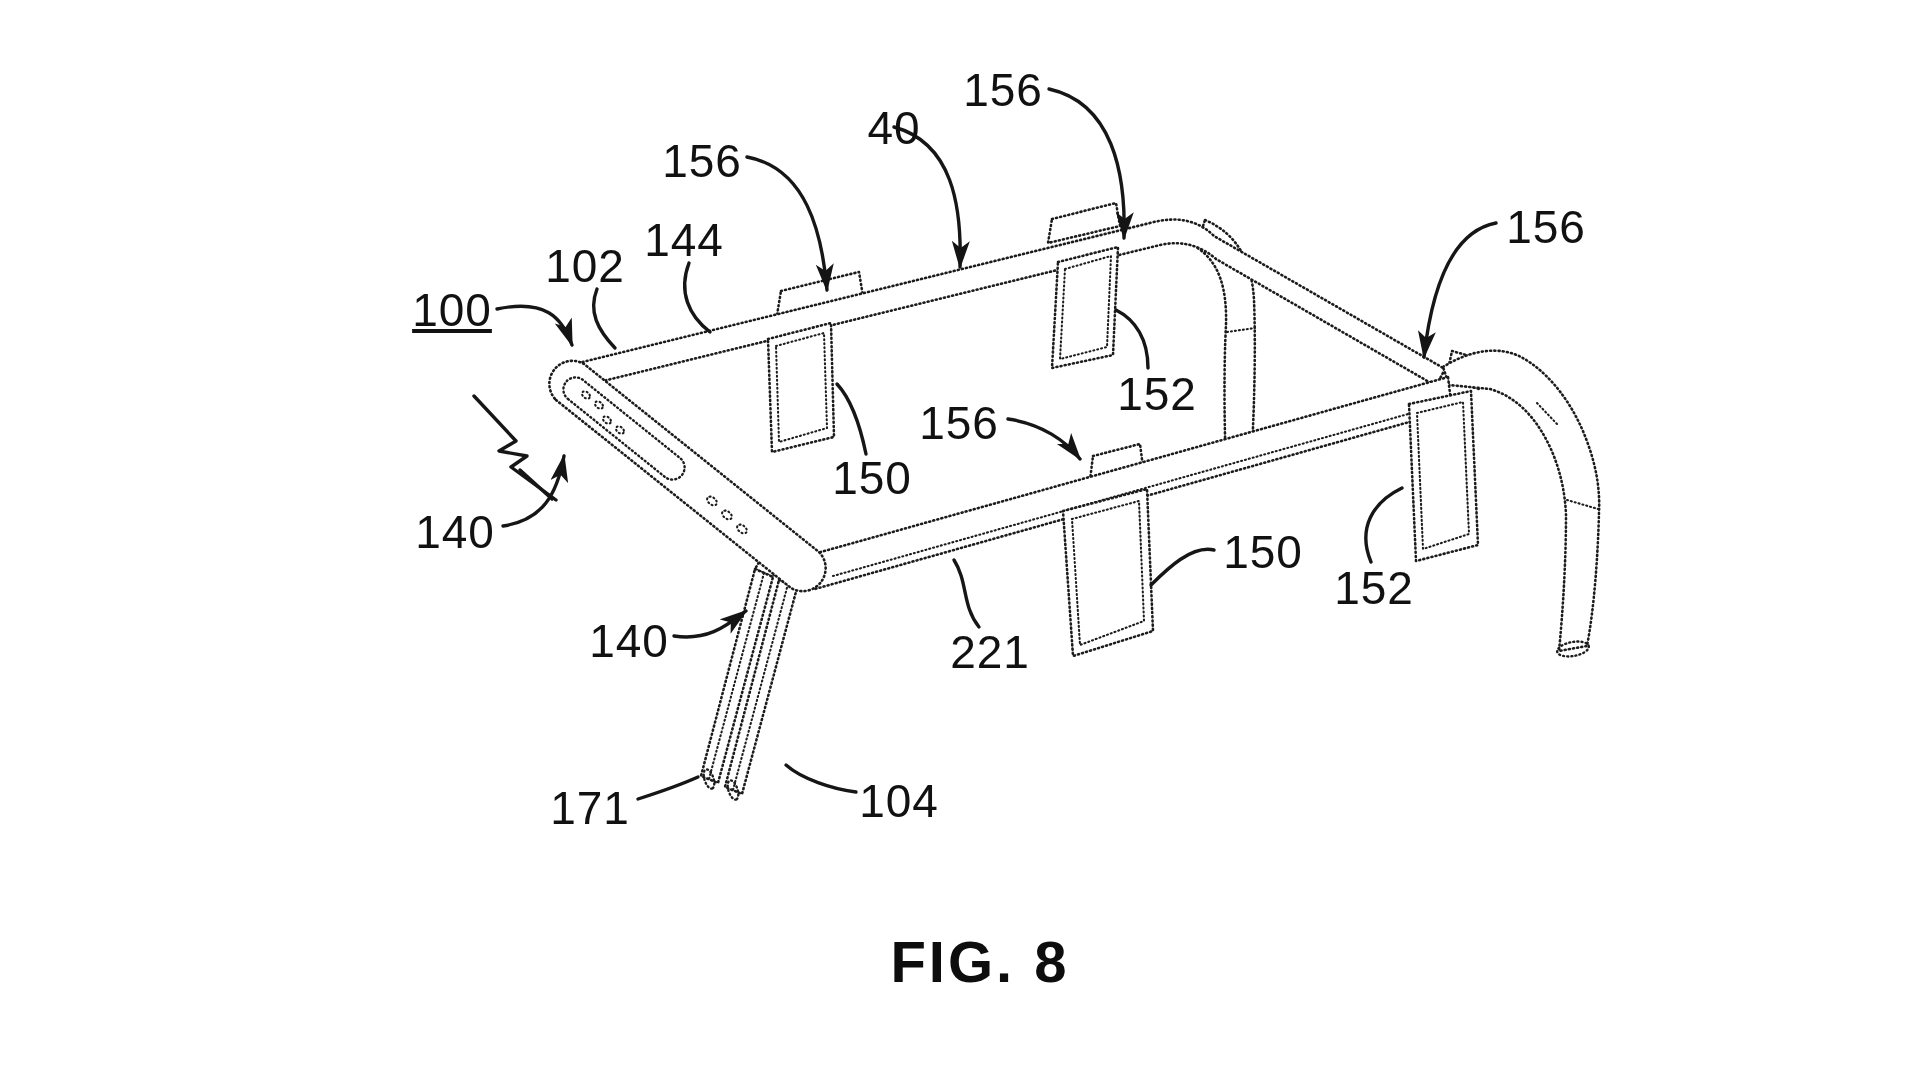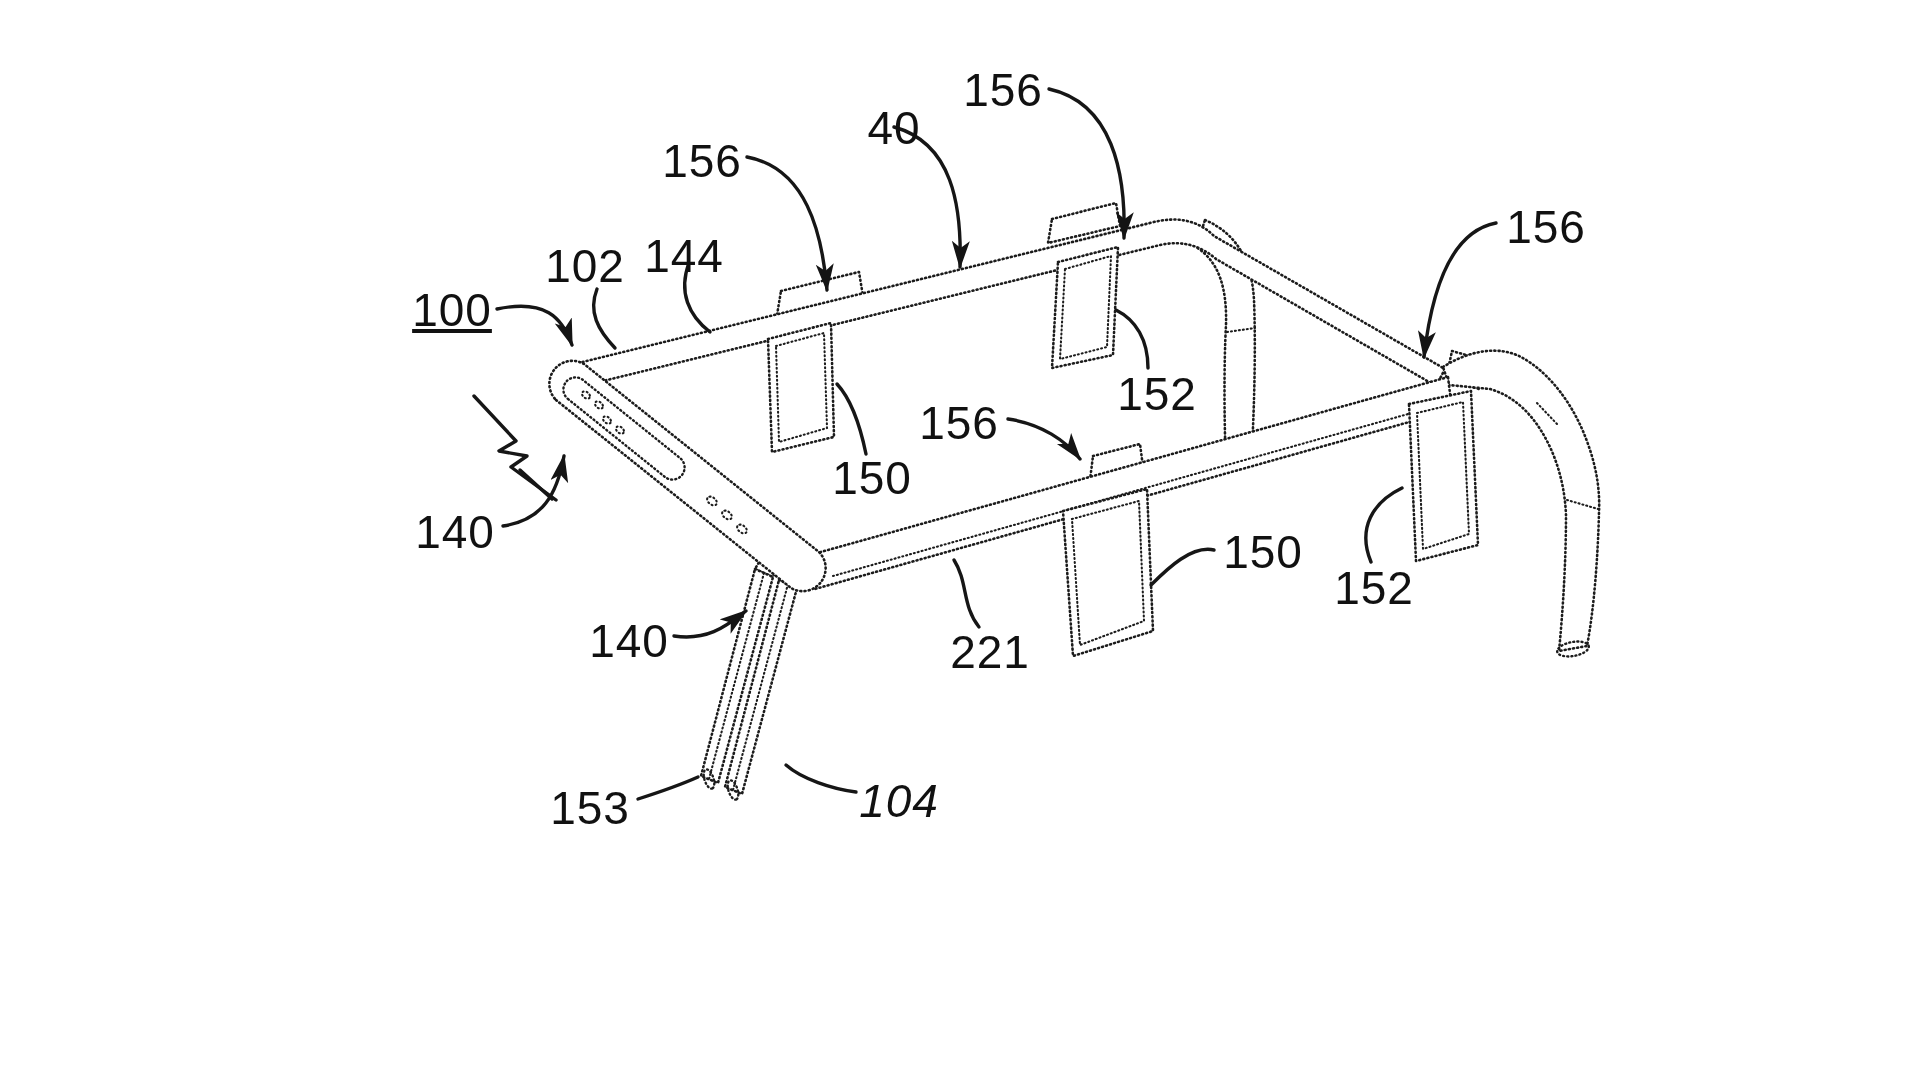--- a/index.html
+++ b/index.html
@@ -104,30 +104,31 @@
       <path class="sol" marker-end="url(#arr)" d="M503,526 C543,520 557,494 564,456"></path>
       <path class="sol" marker-end="url(#arr)" d="M674,636 C708,641 726,626 746,611"></path>
       <path class="sol" d="M638,799 C663,791 678,786 698,777"></path>
       <path class="sol" d="M856,792 C832,789 802,779 786,765"></path>
     </g>
   </svg>
 
   <div id="labels-layer">
       <div class="ref-label" style="left: 452px; top: 310px; text-decoration: underline;">100</div>
       <div class="ref-label" style="left: 585px; top: 266px;">102</div>
-      <div class="ref-label" style="left: 684px; top: 240px; margin-top: 16px;">144</div>
+      <div class="ref-label" style="left: 684px; top: 240px;">144</div>
       <div class="ref-label" style="left: 702px; top: 161px;">156</div>
       <div class="ref-label" style="left: 856px; top: 128px; margin-left: 38px;">40</div>
       <div class="ref-label" style="left: 1003px; top: 90px;">156</div>
       <div class="ref-label" style="left: 1546px; top: 227px;">156</div>
       <div class="ref-label" style="left: 1157px; top: 394px;">152</div>
       <div class="ref-label" style="left: 872px; top: 478px;">150</div>
       <div class="ref-label" style="left: 959px; top: 423px;">156</div>
       <div class="ref-label" style="left: 1263px; top: 552px;">150</div>
       <div class="ref-label" style="left: 1374px; top: 588px;">152</div>
       <div class="ref-label" style="left: 990px; top: 652px;">221</div>
       <div class="ref-label" style="left: 455px; top: 532px;">140</div>
       <div class="ref-label" style="left: 629px; top: 641px;">140</div>
-      <div class="ref-label" style="left: 590px; top: 808px;">153</div>
-      <div class="ref-label" style="left: 899px; top: 801px; font-style: italic;">104</div>
+      <div class="ref-label" style="left: 590px; top: 808px;">171</div>
+      <div class="ref-label" style="left: 899px; top: 801px;">104</div>
     </div>
 
+  <div class="fig-caption" id="fig-caption" style="left: 980px; top: 962px;">FIG. 8</div>
 </div>
 
 </body></html>

